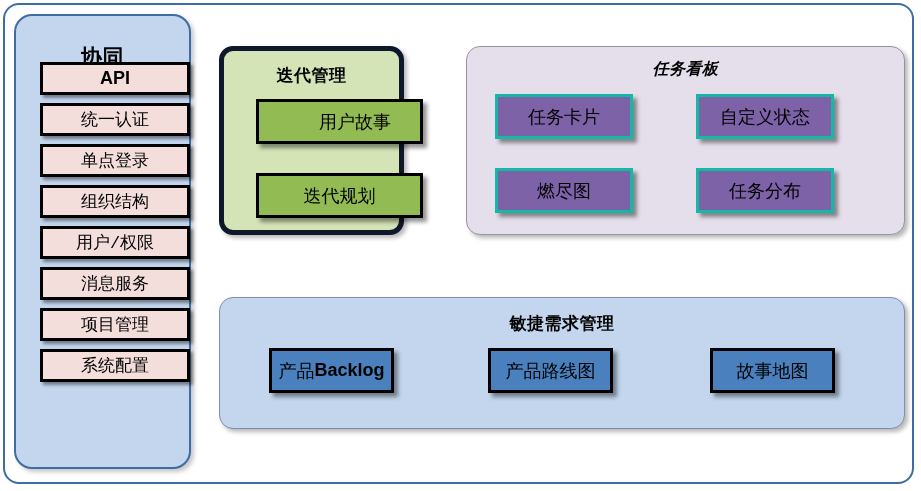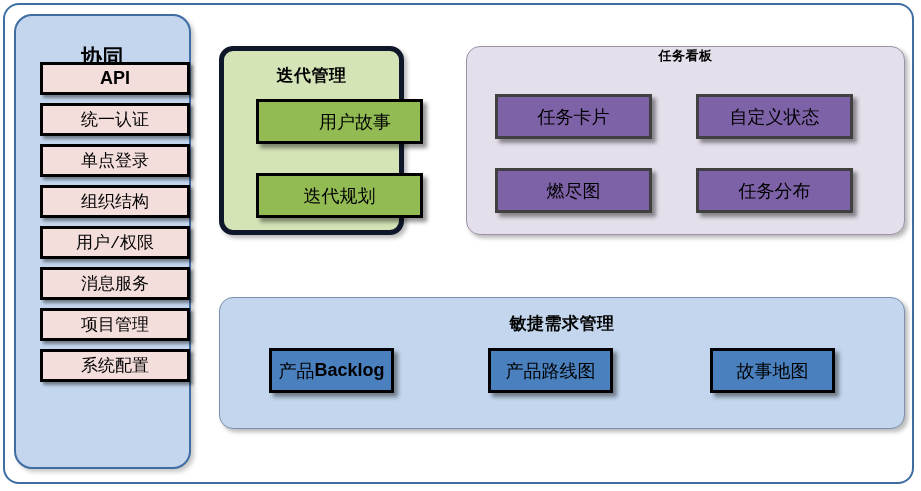--- a/index.html
+++ b/index.html
@@ -126,29 +126,30 @@
   
   #taskboard-panel {
     left: 466px;
     top: 46px;
     width: 439px;
     height: 189px;
     background: #E5DFEB;
     border: 1px solid #9B92A8;
   }
   #taskboard-title {
-    font-size: 13px;
-    margin-top: 0;
+    font-size: 16px;
+    margin-top: 12px;
+    font-style: italic;
   }
   .purple-box {
     position: absolute;
-    width: 157px;
+    width: 138px;
     height: 45px;
     background: #7E62A8;
-    border: 3px solid #404040;
+    border: 3px solid #14b8a6;
     box-sizing: border-box;
     box-shadow: 4px 4px 4px rgba(0,0,0,0.42);
     display: flex;
     align-items: center;
     justify-content: center;
     font-size: 18px;
     color: #000000;
     white-space: nowrap;
   }
   #purple-box-0 { left: 28px;  top: 47px; }

